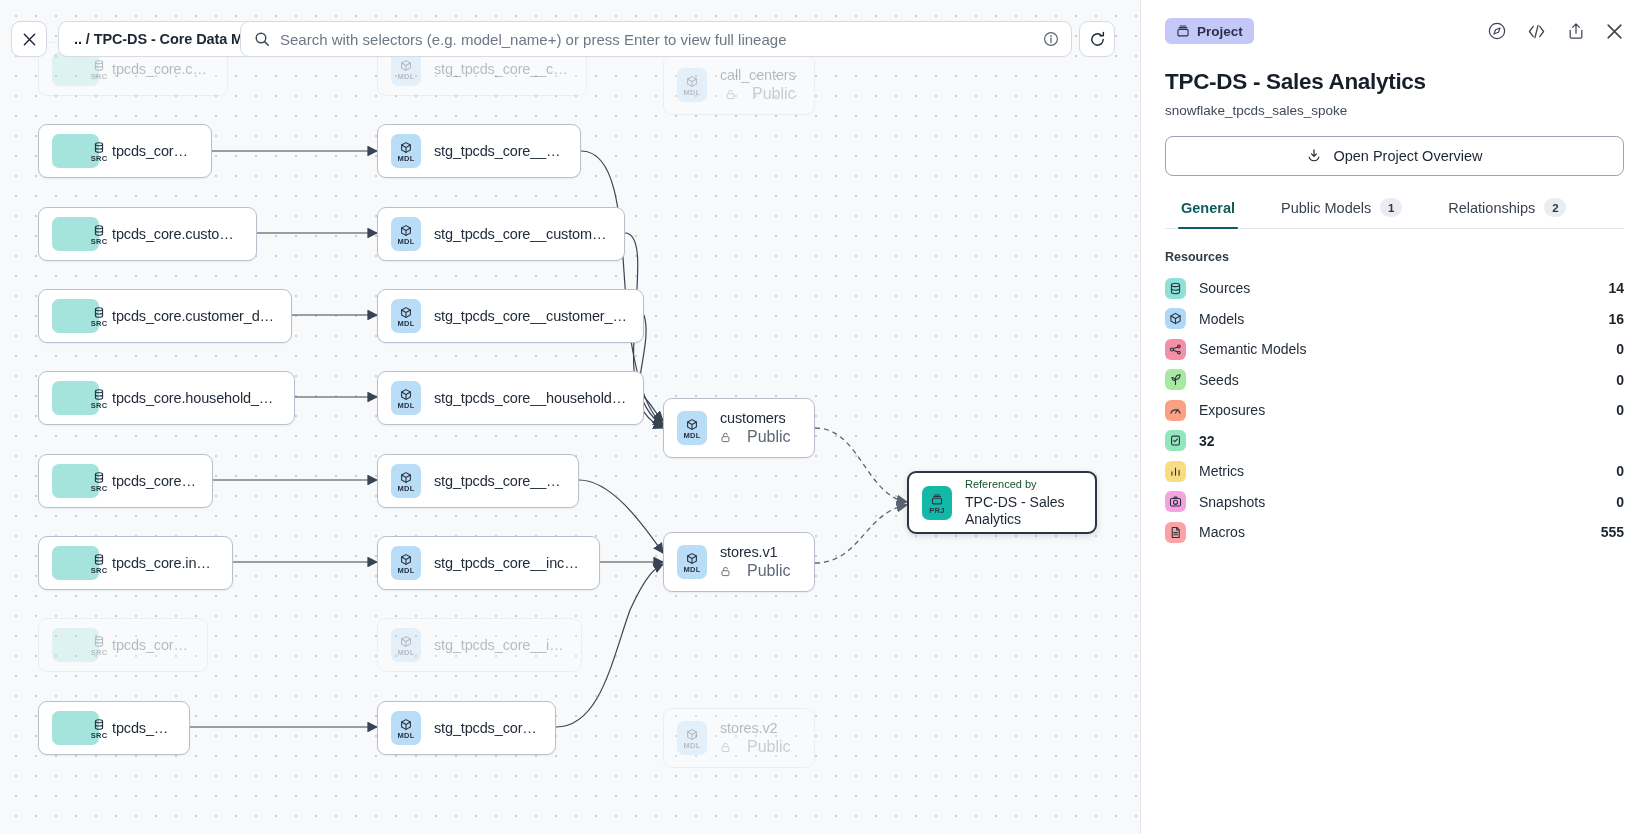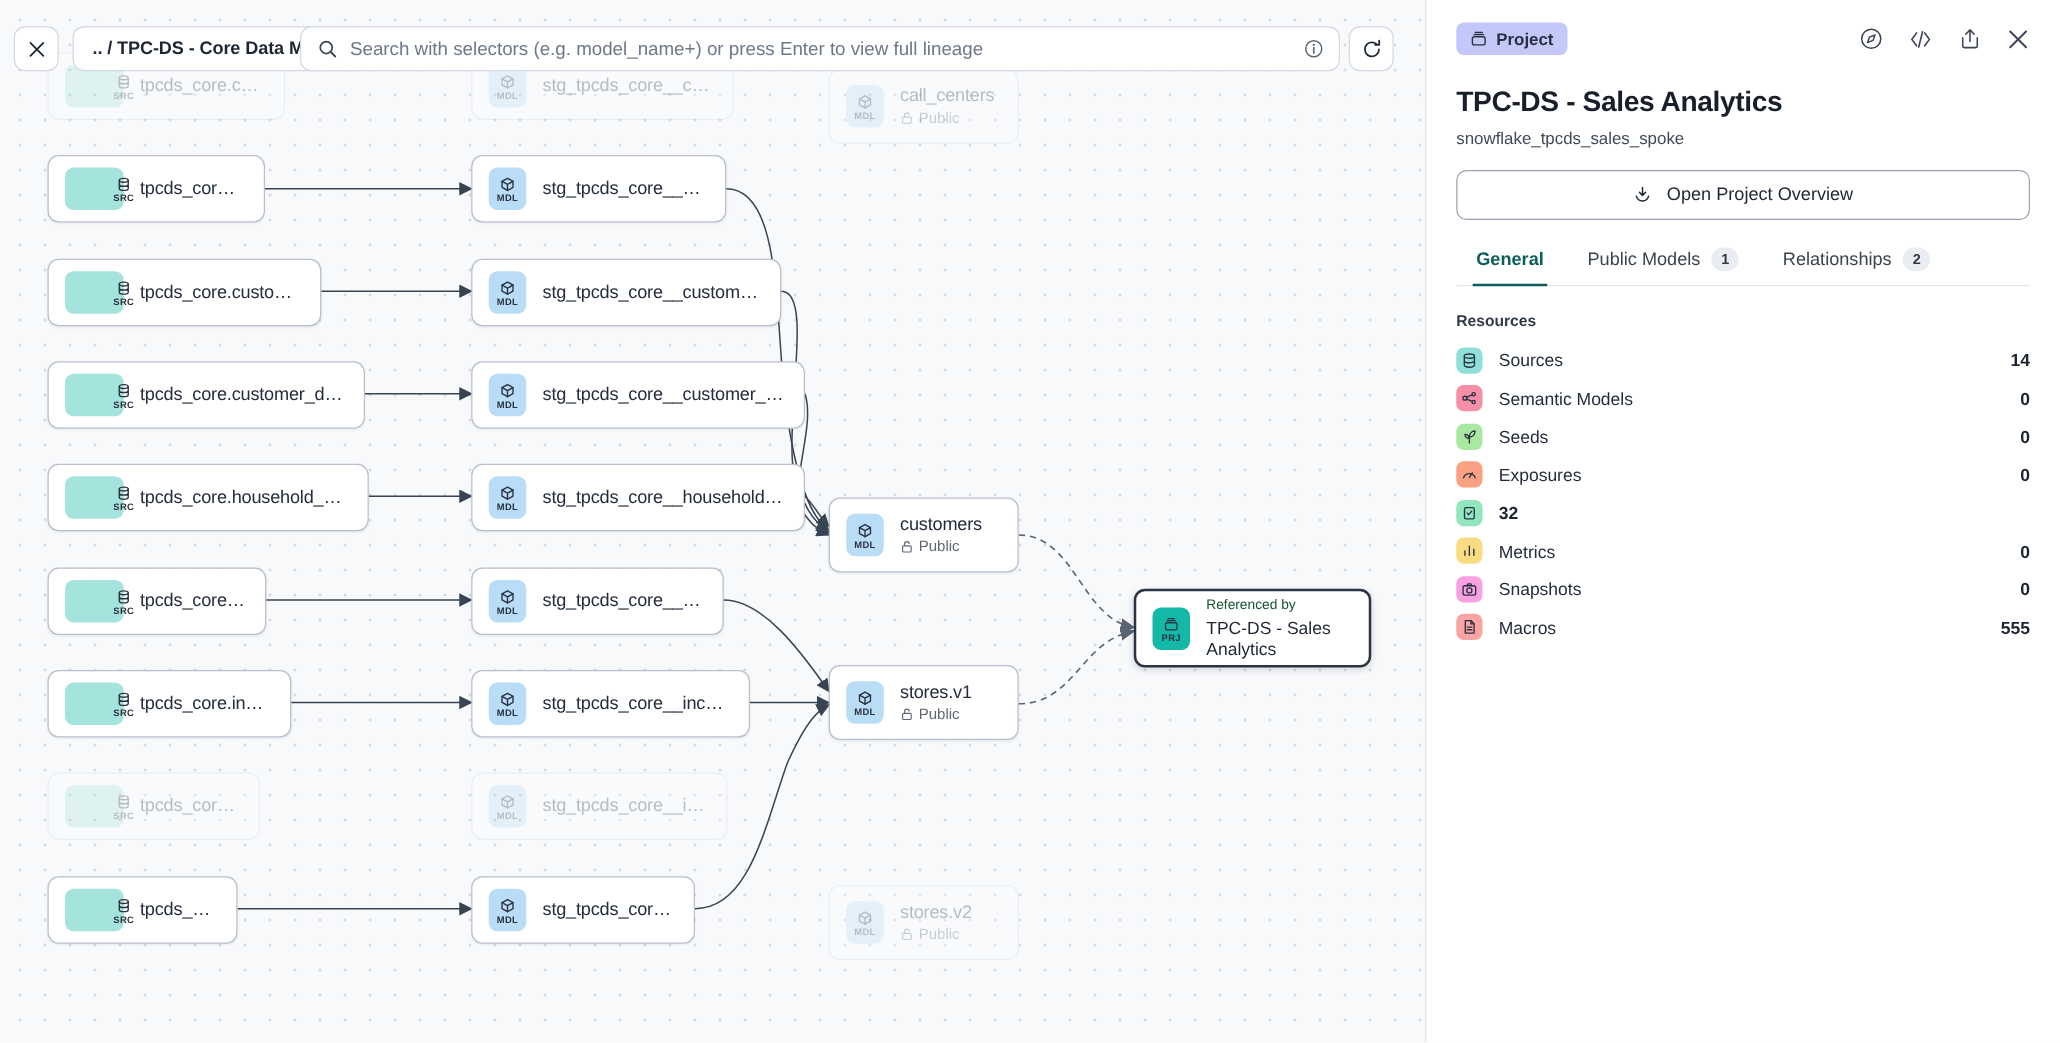--- a/index.html
+++ b/index.html
@@ -73,21 +73,21 @@
   .badge .tag {
     font-size: 7.5px; font-weight: 700; letter-spacing: .3px;
     color: #2a3341; line-height: 9px; font-family: "Liberation Sans", sans-serif;
   }
   .node-body { display: flex; flex-direction: column; gap: 2px; min-width: 0; }
   .node-title {
     font-size: 14.5px; color: #222c3a; white-space: nowrap;
     overflow: hidden; text-overflow: ellipsis; letter-spacing: -.15px;
   }
   .node-sub {
-    font-size: 12px; color: #5d6877; display: flex; align-items: center; gap: 4px;
+    font-size: 16px; color: #5d6877; display: flex; align-items: center; gap: 16px; justify-content: flex-end;
   }
   .ref-label { font-size: 11px; color: #14532d; line-height: 15px; }
   .ref-name { font-size: 14px; color: #1d2733; line-height: 17px; }
 
   
   #side-pane {
     width: 508px; height: 834px; background: #ffffff;
     border-left: 1px solid #e2e6ec; padding: 16px 24px 0 24px;
     position: relative;
   }
@@ -104,21 +104,21 @@
     color: #171f2b; letter-spacing: -.3px;
   }
   #side-subtitle { margin-top: 8px; font-size: 13.5px; color: #3f4a59; }
   #overview-btn {
     margin-top: 18px; height: 40px; width: 100%;
     border: 1px solid #9aa3b2; border-radius: 8px; background: #fff;
     display: flex; align-items: center; justify-content: center; gap: 11px;
     font-size: 14.5px; color: #1d2733; cursor: pointer;
   }
   #tabs {
-    margin-top: 22px; display: flex; gap: 3px;
+    margin-top: 22px; display: flex; gap: 14px;
     border-bottom: 1px solid #e3e7ed;
   }
   .tab {
     padding: 0 16px 11px 16px; display: flex; align-items: center; gap: 9px;
     font-size: 14.5px; color: #39434f; cursor: pointer; position: relative;
   }
   .tab.active { color: #0f5c5c; font-weight: 700; }
   .tab.active::after {
     content: ""; position: absolute; left: 13px; right: 13px; bottom: -1px;
     height: 2.5px; background: #0f5c5c; border-radius: 2px;
@@ -588,20 +588,30 @@
           <span class="res-ico" style="background:#8fe0d8">
             <svg width="13" height="13" viewBox="0 0 16 16">
               <ellipse cx="8" cy="3.6" rx="5" ry="2.1" stroke="#2a3341" stroke-width="1.35" fill="none" stroke-linecap="round" stroke-linejoin="round"></ellipse>
               <path d="M3 3.6 L3 12.4 A5 2.1 0 0 0 13 12.4 L13 3.6 M3 8 A5 2.1 0 0 0 13 8" stroke="#2a3341" stroke-width="1.35" fill="none" stroke-linecap="round" stroke-linejoin="round"></path>
             </svg>
           </span>
           <span class="res-label">Sources</span>
           <span class="res-val">14</span>
         </div>
         <div class="res-row">
+          <span class="res-ico" style="background:#aed8f5">
+            <svg width="13" height="13" viewBox="0 0 16 16">
+              <path d="M8 1.7 L13.7 4.9 L13.7 11.1 L8 14.3 L2.3 11.1 L2.3 4.9 Z" stroke="#2a3341" stroke-width="1.35" fill="none" stroke-linecap="round" stroke-linejoin="round"></path>
+              <path d="M2.3 4.9 L8 8.1 L13.7 4.9 M8 8.1 L8 14.3" stroke="#2a3341" stroke-width="1.35" fill="none" stroke-linecap="round" stroke-linejoin="round"></path>
+            </svg>
+          </span>
+          <span class="res-label">Models</span>
+          <span class="res-val">16</span>
+        </div>
+        <div class="res-row">
           <span class="res-ico" style="background:#f58fa6">
             <svg width="13" height="13" viewBox="0 0 16 16">
               <circle cx="3.6" cy="8" r="1.9" stroke="#2a3341" stroke-width="1.35" fill="none" stroke-linecap="round" stroke-linejoin="round"></circle>
               <circle cx="12.2" cy="4.2" r="1.6" stroke="#2a3341" stroke-width="1.35" fill="none" stroke-linecap="round" stroke-linejoin="round"></circle>
               <circle cx="12.2" cy="11.8" r="1.6" stroke="#2a3341" stroke-width="1.35" fill="none" stroke-linecap="round" stroke-linejoin="round"></circle>
               <path d="M5.4 7.1 L10.7 4.8 M5.4 8.9 L10.7 11.1" stroke="#2a3341" stroke-width="1.35" fill="none" stroke-linecap="round" stroke-linejoin="round"></path>
             </svg>
           </span>
           <span class="res-label">Semantic Models</span>
           <span class="res-val">0</span>

